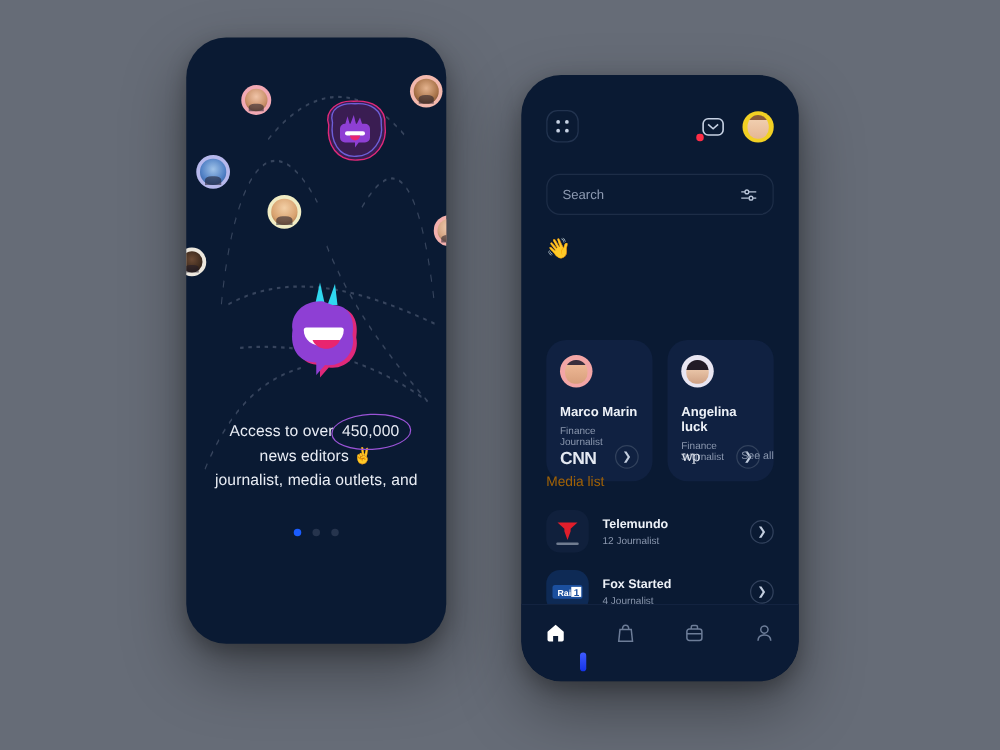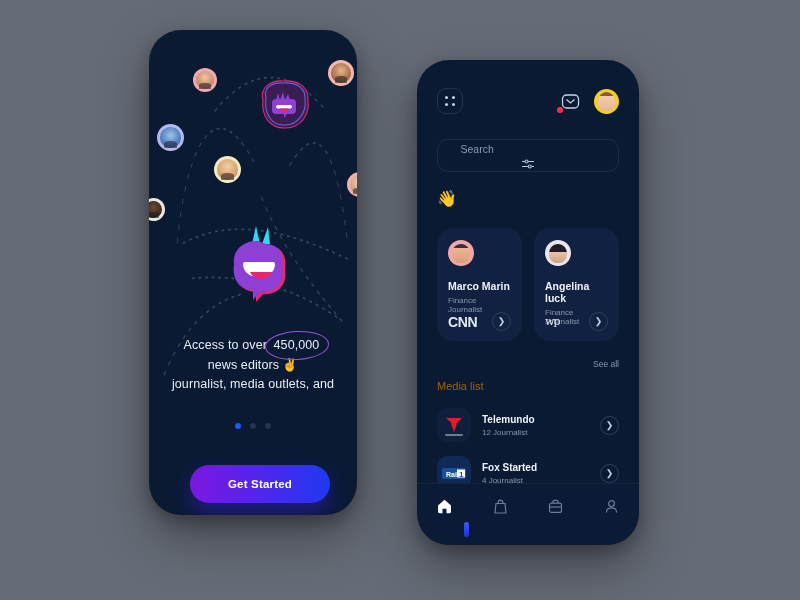--- a/index.html
+++ b/index.html
@@ -103,40 +103,39 @@
     position: absolute; left: 16%; top: 14%; width: 68%; height: 76%;
     border-radius: 50% 50% 45% 45%;
     background: linear-gradient(180deg,#8a5a3a 0%, #8a5a3a 22%, #f0cdae 23%, #e5b793 100%);
   }
 
   .search {
     position: absolute; left: 20px; right: 20px; top: 79px; height: 33px;
     border: 1px solid #1d2d47; border-radius: 11px;
     display: flex; align-items: center; padding: 0 12px;
     background: transparent;
-    flex-direction: column;
   }
   .search input {
     flex: 1; background: transparent; border: none; outline: none;
     color: #d7deea; font-size: 10.5px; font-family: "Liberation Sans", sans-serif;
   }
   .search input::placeholder { color: #8e9bb2; }
   .filter-icon { width: 14px; height: 14px; }
 
   .greet {
     position: absolute; left: 20px; top: 129px;
     color: #eef2f8; font-size: 19px; font-weight: 700; letter-spacing: .1px;
     display: flex; align-items: center; gap: 7px;
   }
   .greet .wave { font-size: 16px; }
 
   .cards { position: absolute; left: 20px; right: 20px; top: 168px; display: flex; gap: 12px; }
   .jcard {
     flex: 1; background: #102141; border-radius: 16px; padding: 12px 11px 11px;
-    position: relative; height: 113px;
+    position: relative; height: 113px; margin-top: 44px;
   }
   .jcard .pic {
     width: 26px; height: 26px; border-radius: 50%; overflow: hidden; position: relative;
   }
   .jcard .pic .face {
     position: absolute; left: 17%; top: 16%; width: 66%; height: 74%;
     border-radius: 50% 50% 45% 45%;
   }
   .jcard .name { margin-top: 14px; color: #eef2f8; font-size: 10.5px; font-weight: 700; }
   .jcard .role { margin-top: 4px; color: #8a97ae; font-size: 8px; }
@@ -256,21 +255,20 @@
       </div>
       <div>journalist, media outlets, and</div>
     </div>
 
     <div class="dots">
       <span class="dot active"></span>
       <span class="dot"></span>
       <span class="dot"></span>
     </div>
 
-    <button class="cta">Get Started</button>
   </div>
 
   <div class="phone" id="phone-right">
 
     <div class="r-head">
       <div class="grid-btn">
         <i></i>
           <i></i>
           <i></i>
           <i></i>

